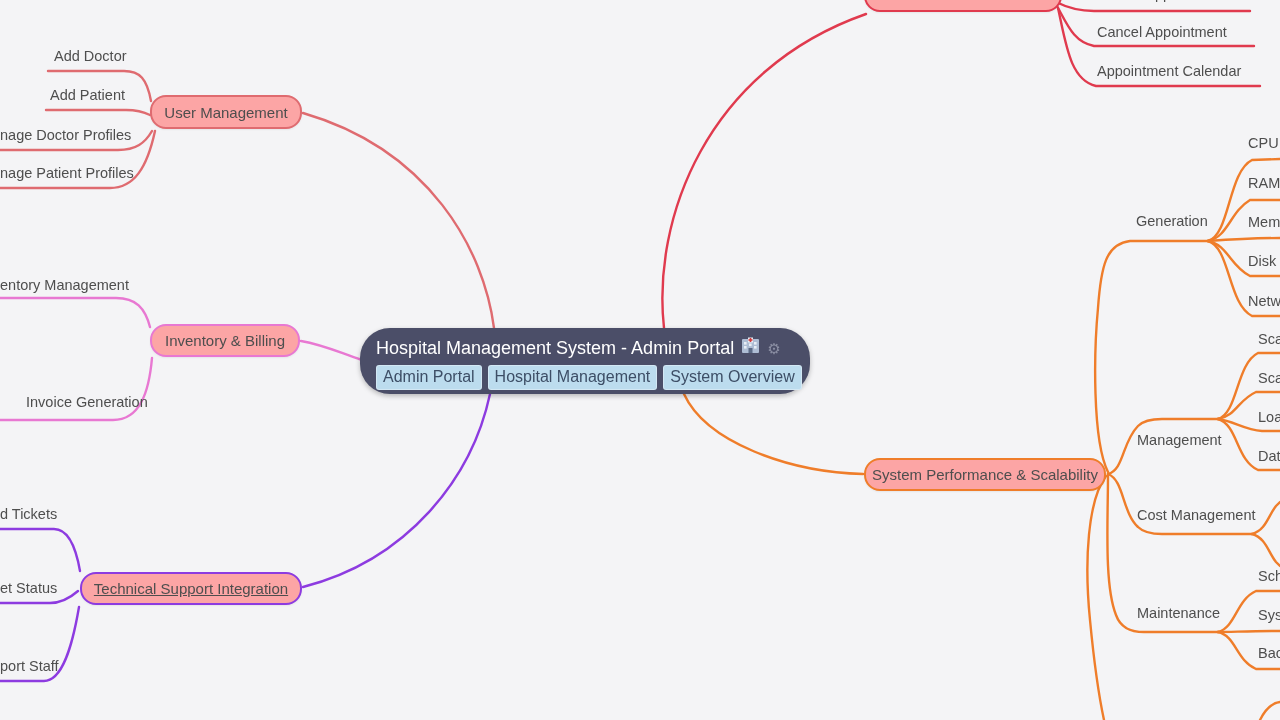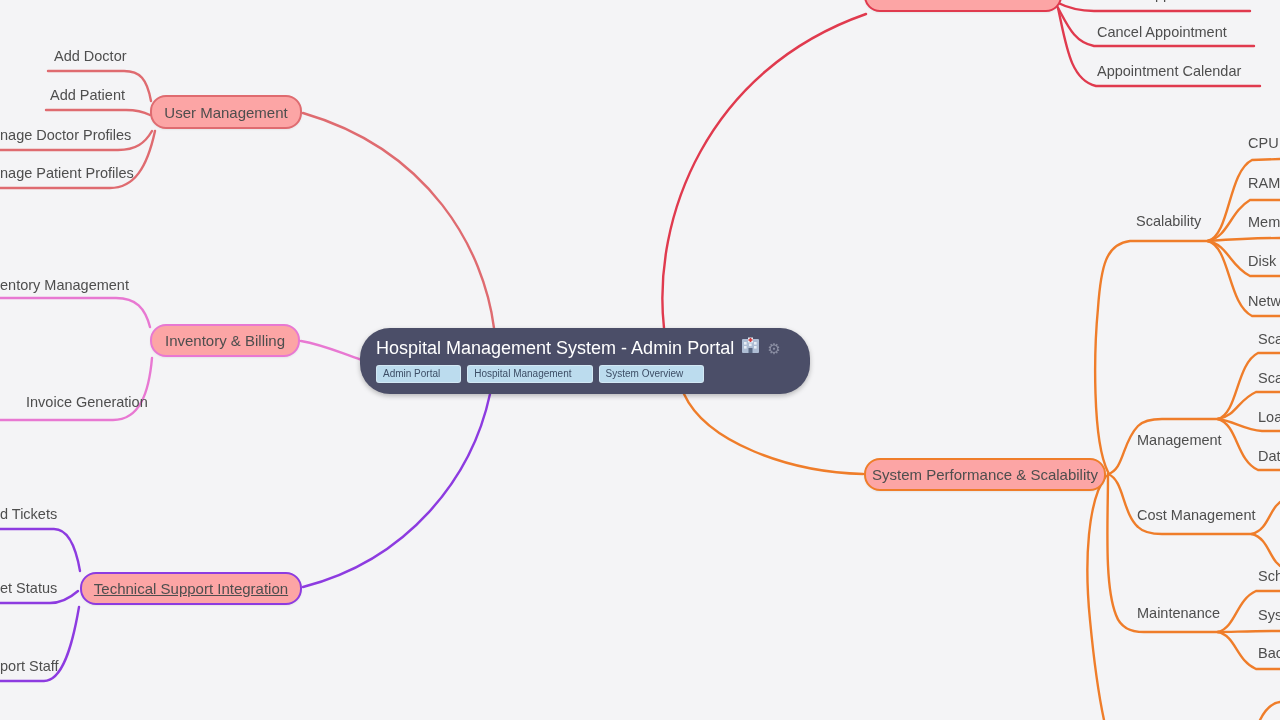--- a/index.html
+++ b/index.html
@@ -57,21 +57,21 @@
   }
   .center-title-row{
     display:flex;align-items:center;gap:7px;
     color:var(--color-center-text);font-size:18px;font-weight:500;
     white-space:nowrap;
   }
   .gear{color:#8b8fa3;font-size:15px;line-height:1;}
   .tag-row{display:flex;gap:6px;margin-top:6px;}
   .chip{
     background:var(--color-chip-bg);color:var(--color-chip-text);
-    font-size:10px;padding:2px 20px 3px 6px;border-radius:3px;
+    font-size:16px;padding:2px 6px 3px 6px;border-radius:3px;
     border:1px solid rgba(255,255,255,0.35);white-space:nowrap;
   }
   .hospital-icon{display:inline-block;vertical-align:middle;}
 </style>
 </head>
 <body>
 
 <div class="canvas">
 
   <svg class="lines" viewBox="0 0 1280 720">
@@ -169,21 +169,21 @@
   <span class="leaf" style="left:0px;top:659px;">port Staff</span>
 
   <span class="leaf" style="left:1155px;top:-13px;">pp</span>
   <span class="leaf" style="left:1097px;top:25px;">Cancel Appointment</span>
   <span class="leaf" style="left:1097px;top:64px;text-align:center;">Appointment Calendar</span>
 
   <div class="node b-perf" style="left:864px;top:458px;width:242px;height:33px;">
       <span>System Performance &amp; Scalability</span>
     </div>
 
-  <span class="leaf" style="left:1136px;top:214px;">Scalability</span>
+  <span class="leaf" style="left:1136px;top:214px;">Generation</span>
   <span class="leaf" style="left:1248px;top:136px;">CPU U</span>
   <span class="leaf" style="left:1248px;top:176px;">RAM U</span>
   <span class="leaf" style="left:1248px;top:215px;">Memo</span>
   <span class="leaf" style="left:1248px;top:254px;">Disk I</span>
   <span class="leaf" style="left:1248px;top:294px;">Netw</span>
 
   <span class="leaf" style="left:1137px;top:392px;margin-top:41px;">Management</span>
   <span class="leaf" style="left:1258px;top:332px;">Sca</span>
   <span class="leaf" style="left:1258px;top:371px;">Sca</span>
   <span class="leaf" style="left:1258px;top:410px;">Loa</span>

